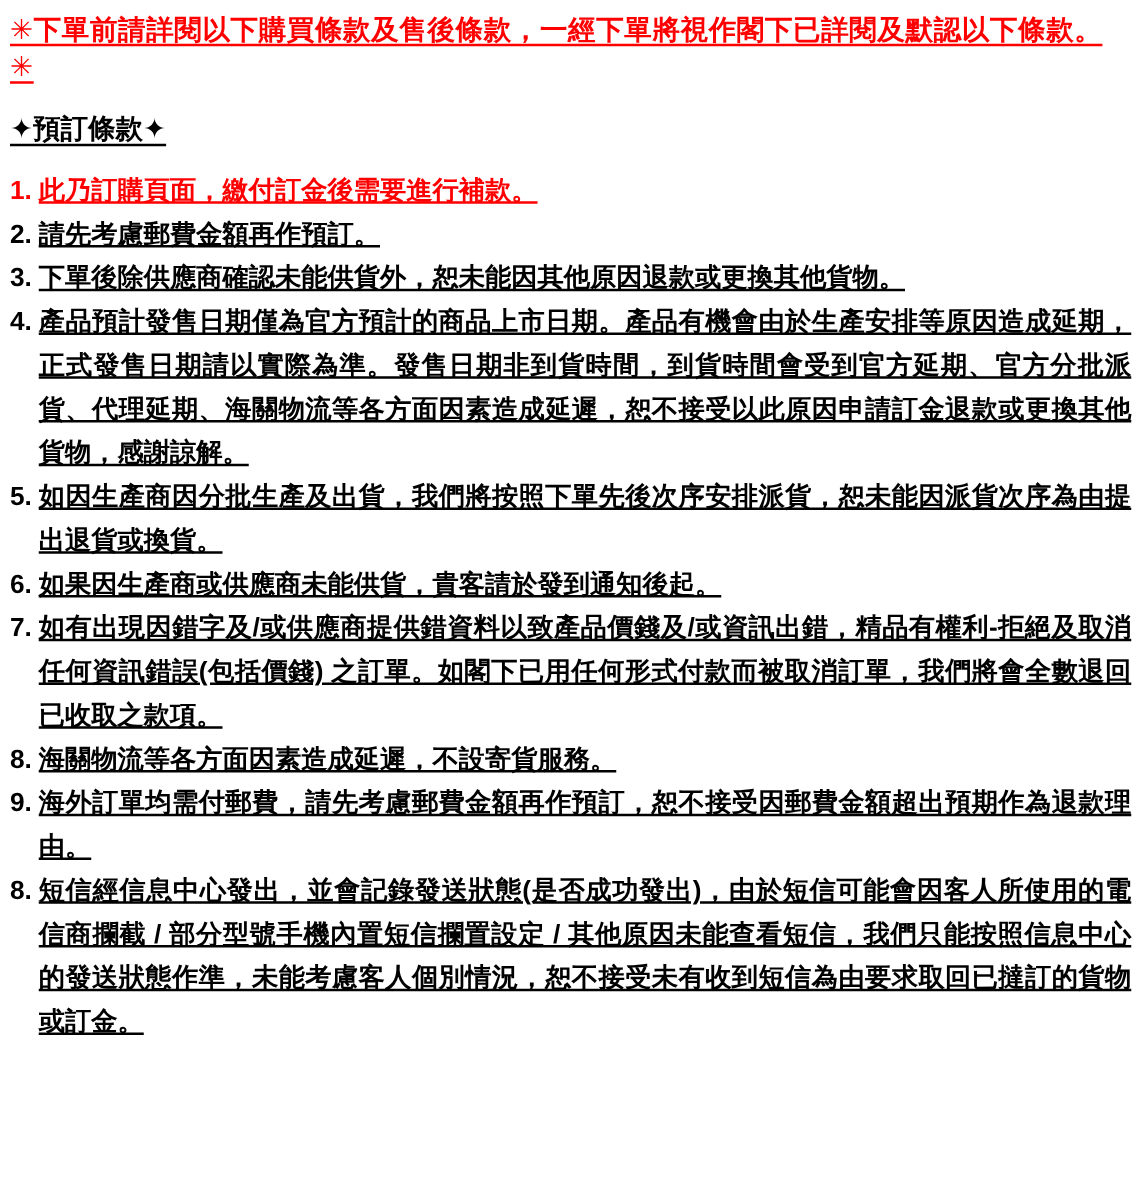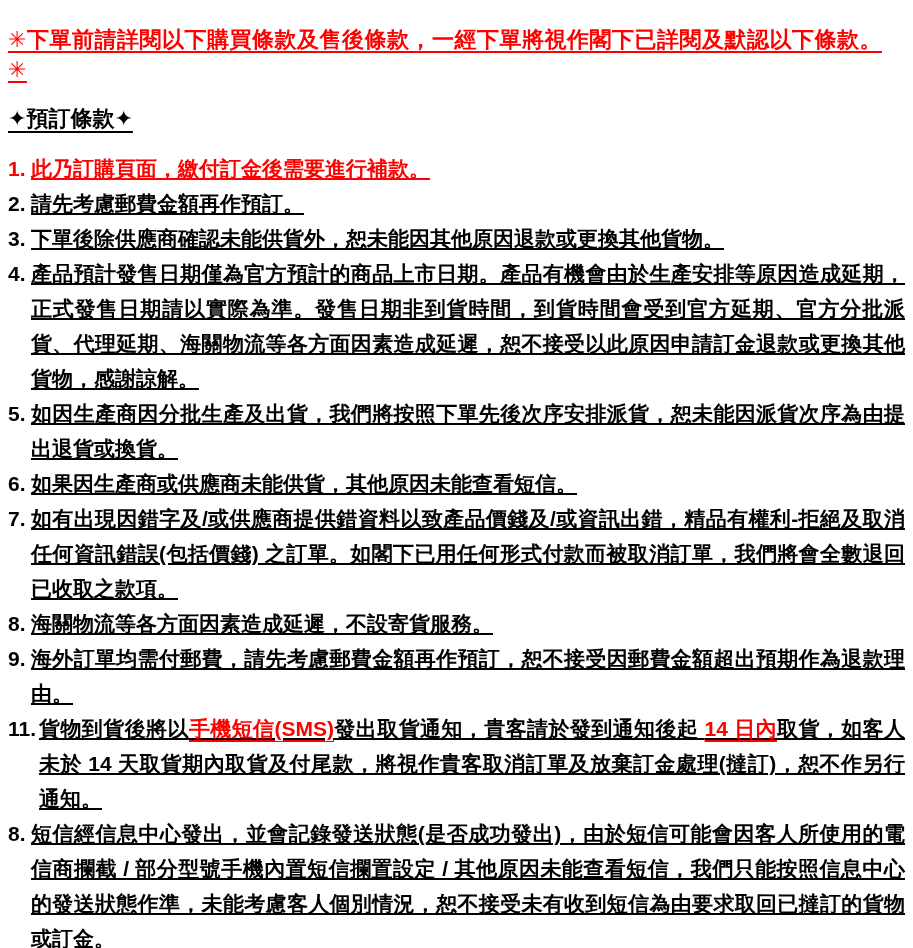--- a/index.html
+++ b/index.html
@@ -15,21 +15,20 @@
   }
   .page { padding: 9px 8px 0 8px; }
 
   .header-notice {
     font-size: 22px;
     line-height: 30px;
     color: var(--red, #ff0000);
     text-decoration: underline;
     text-underline-offset: 4px;
     letter-spacing: 0.5px;
-    margin-top: 16px;
   }
 
   .section-title {
     margin-top: 20px;
     font-size: 22px;
     line-height: 28px;
     color: var(--ink, #000000);
   }
   .section-title .title-text {
     text-decoration: underline;
@@ -86,36 +85,32 @@
       <li class="term-item">
         <span class="term-num">4.</span>
         <span class="term-text"><span>產品預計發售日期僅為官方預計的商品上市日期。產品有機會由於生產安排等原因造成延期，正式發售日期請以實際為準。發售日期非到貨時間，到貨時間會受到官方延期、官方分批派貨、代理延期、海關物流等各方面因素造成延遲，恕不接受以此原因申請訂金退款或更換其他貨物，感謝諒解。</span></span>
       </li>
       <li class="term-item">
         <span class="term-num">5.</span>
         <span class="term-text"><span>如因生產商因分批生產及出貨，我們將按照下單先後次序安排派貨，恕未能因派貨次序為由提出退貨或換貨。</span></span>
       </li>
       <li class="term-item">
         <span class="term-num">6.</span>
-        <span class="term-text"><span>如果因生產商或供應商未能供貨，其他原因未能查看短信。</span></span>
+        <span class="term-text"><span>如果因生產商或供應商未能供貨，貴客請於發到通知後起。</span></span>
       </li>
       <li class="term-item">
         <span class="term-num">7.</span>
         <span class="term-text"><span>如有出現因錯字及/或供應商提供錯資料以致產品價錢及/或資訊出錯，精品有權利-拒絕及取消任何資訊錯誤(包括價錢) 之訂單。如閣下已用任何形式付款而被取消訂單，我們將會全數退回已收取之款項。</span></span>
       </li>
       <li class="term-item">
         <span class="term-num">8.</span>
         <span class="term-text"><span>海關物流等各方面因素造成延遲，不設寄貨服務。</span></span>
       </li>
       <li class="term-item">
         <span class="term-num">9.</span>
         <span class="term-text"><span>海外訂單均需付郵費，請先考慮郵費金額再作預訂，恕不接受因郵費金額超出預期作為退款理由。</span></span>
       </li>
       <li class="term-item">
-        <span class="term-num">11.</span>
-        <span class="term-text"><span>貨物到貨後將以</span><span class="seg-red-underline">手機短信(SMS)</span><span>發出取貨通知，貴客請於發到通知後起 </span><span class="seg-red-underline">14 日內</span><span>取貨，如客人未於 14 天取貨期內取貨及付尾款，將視作貴客取消訂單及放棄訂金處理(撻訂)，恕不作另行通知。</span></span>
-      </li>
-      <li class="term-item">
         <span class="term-num">8.</span>
         <span class="term-text"><span>短信經信息中心發出，並會記錄發送狀態(是否成功發出)，由於短信可能會因客人所使用的電信商攔截 / 部分型號手機內置短信攔置設定 / 其他原因未能查看短信，我們只能按照信息中心的發送狀態作準，未能考慮客人個別情況，恕不接受未有收到短信為由要求取回已撻訂的貨物或訂金。</span></span>
       </li>
     </ol>
 </div>
 
 </body></html>

